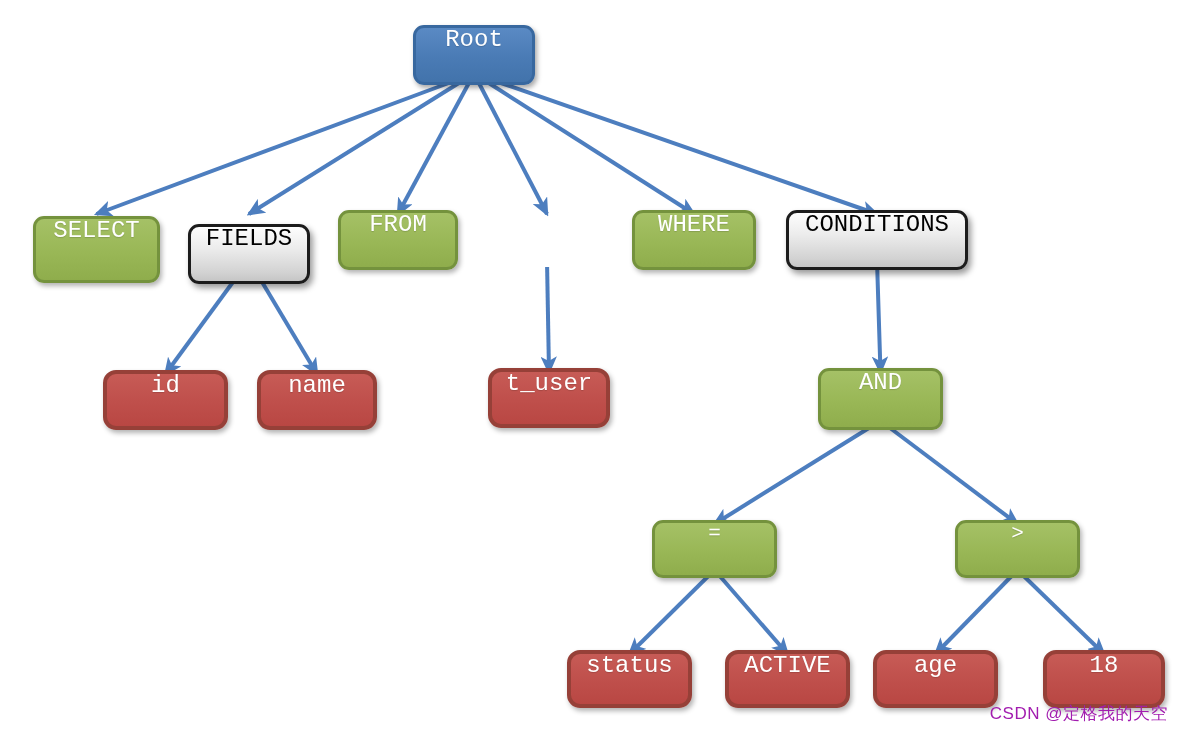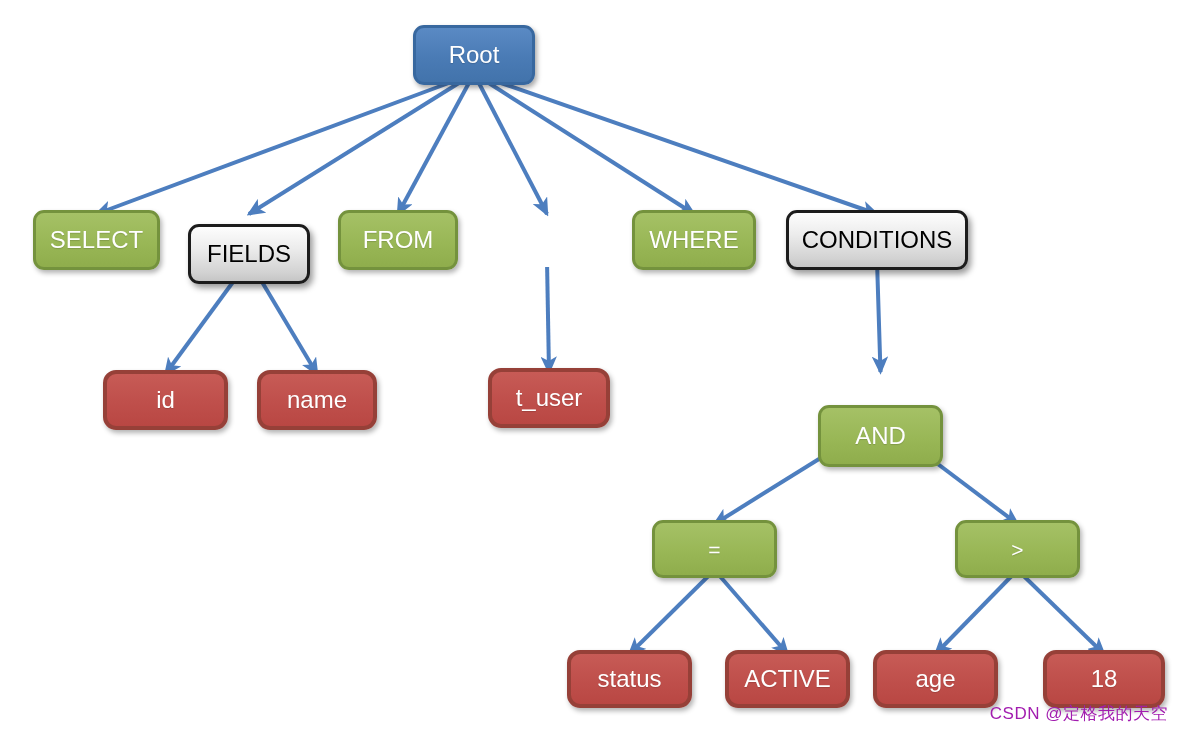--- a/index.html
+++ b/index.html
@@ -25,27 +25,28 @@
   #nodes-layer {
     position: absolute;
     left: 0; top: 0;
     width: 1184px;
     height: 731px;
   }
   .node {
     position: absolute;
     box-sizing: border-box;
     display: flex;
-    align-items: center;
+    align-items: flex-start;
     justify-content: center;
     border-radius: 11px;
     font-size: 24px;
     line-height: 1;
     white-space: nowrap;
     text-shadow: 0 1px 1px rgba(0,0,0,0.15);
+    font-family: Liberation Mono, monospace;
   }
   .node.blue {
     background: linear-gradient(180deg, #5a8ac4 0%, #4a7bb5 55%, #4273ab 100%);
     border: 3px solid #38689f;
     color: #ffffff;
     box-shadow: 2px 3px 5px rgba(0,0,0,0.35);
   }
   .node.green {
     background: linear-gradient(180deg, #a5c166 0%, #99b756 55%, #8fad4c 100%);
     border: 3px solid #74923d;
@@ -103,21 +104,21 @@
       <line x1="888.72" y1="427" x2="1017.5" y2="524" stroke="#4d7ebf" stroke-width="4" marker-end="url(#arrowhead)"></line>
       <line x1="709.4" y1="575" x2="629.5" y2="654" stroke="#4d7ebf" stroke-width="4" marker-end="url(#arrowhead)"></line>
       <line x1="718.88" y1="575" x2="787.5" y2="654" stroke="#4d7ebf" stroke-width="4" marker-end="url(#arrowhead)"></line>
       <line x1="1012.58" y1="575" x2="935.5" y2="654" stroke="#4d7ebf" stroke-width="4" marker-end="url(#arrowhead)"></line>
       <line x1="1022.69" y1="575" x2="1104" y2="654" stroke="#4d7ebf" stroke-width="4" marker-end="url(#arrowhead)"></line>
     </svg>
   <div id="nodes-layer">
       <div class="node blue" style="left: 413px; top: 25px; width: 122px; height: 60px;">
         <span>Root</span>
       </div>
-      <div class="node green" style="left: 33px; top: 210px; width: 127px; height: 60px;">
+      <div class="node green" style="left: 33px; top: 216px; width: 127px; height: 67px;">
         <span>SELECT</span>
       </div>
       <div class="node gray" style="left: 188px; top: 224px; width: 122px; height: 60px;">
         <span>FIELDS</span>
       </div>
       <div class="node green" style="left: 338px; top: 210px; width: 120px; height: 60px;">
         <span>FROM</span>
       </div>
       <div class="node green" style="left: 632px; top: 210px; width: 124px; height: 60px;">
         <span>WHERE</span>
@@ -127,21 +128,21 @@
       </div>
       <div class="node gray" style="left: 786px; top: 210px; width: 182px; height: 60px;">
         <span>CONDITIONS</span>
       </div>
       <div class="node red" style="left: 488px; top: 368px; width: 122px; height: 60px;">
         <span>t_user</span>
       </div>
       <div class="node red" style="left: 257px; top: 370px; width: 120px; height: 60px;">
         <span>name</span>
       </div>
-      <div class="node green" style="left: 818px; top: 368px; width: 125px; height: 62px; margin-top: 37px;">
+      <div class="node green" style="left: 818px; top: 368px; width: 125px; height: 62px;">
         <span>AND</span>
       </div>
       <div class="node green small" style="left: 652px; top: 520px; width: 125px; height: 58px;">
         <span>=</span>
       </div>
       <div class="node green small" style="left: 955px; top: 520px; width: 125px; height: 58px;">
         <span>&gt;</span>
       </div>
       <div class="node red" style="left: 725px; top: 650px; width: 125px; height: 58px;">
         <span>ACTIVE</span>

